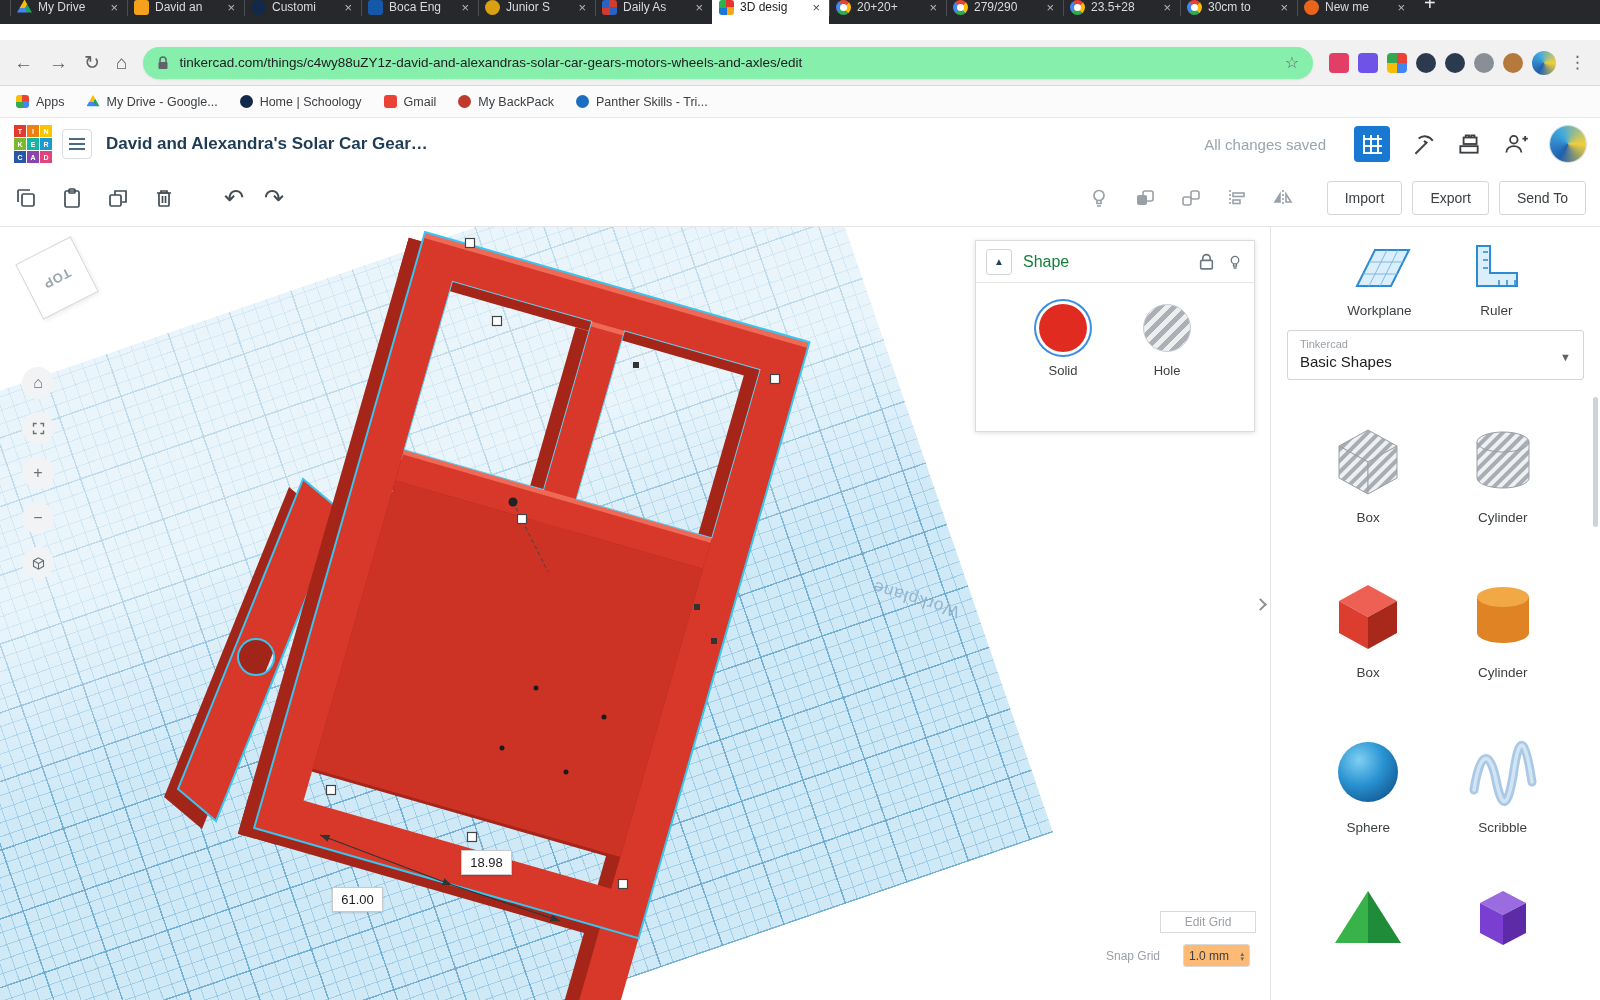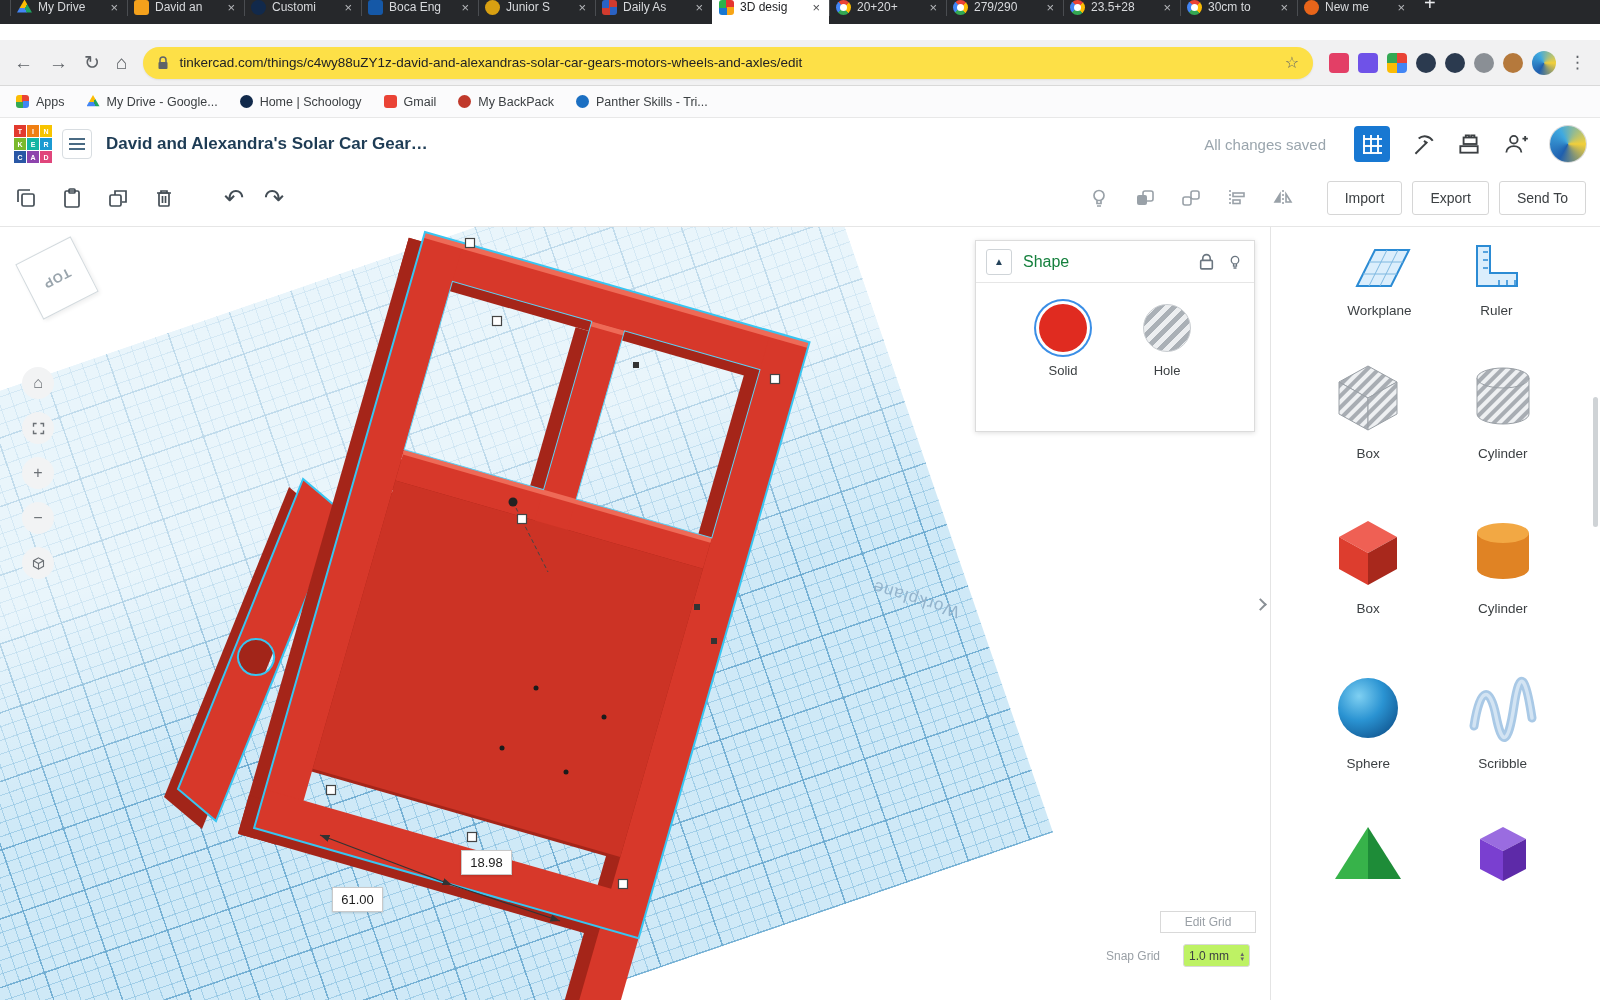--- a/index.html
+++ b/index.html
@@ -21,21 +21,21 @@
   .fv-paw { background:#d8a012; border-radius:50%; }
   .fv-daily { background:conic-gradient(#d23b2e 0 25%,#2a62c4 0 50%,#d23b2e 0 75%,#2a62c4 0); }
   .fv-tc { background:conic-gradient(#e5342f 0 25%,#f7a516 0 50%,#1878d2 0 75%,#2bb24c 0); }
   .fv-g { border-radius:50%; background:conic-gradient(from -40deg,#ea4335 0 25%,#fbbc04 0 50%,#34a853 0 75%,#4285f4 0); }
   .fv-g::after { content:""; position:absolute; inset:4px; background:#fff; border-radius:50%; }
   .fv-new { background:#e8651a; border-radius:50%; }
 
   
   .urlrow { position:absolute; top:40px; left:0; width:1600px; height:46px; background:#f1f1f2; border-bottom:1px solid #d9d9d9; display:flex; align-items:center; padding:0 14px; gap:16px; }
   .navbtn { color:#5f6368; font-size:19px; line-height:1; }
-  .omnibox { flex:1; height:32px; background:#fde047; border-radius:16px; display:flex; align-items:center; padding:0 14px; gap:10px; box-shadow:0 1px 2px rgba(0,0,0,.08); font-size:13.5px; color:#202124; }
+  .omnibox { flex:1; height:32px; background:#86efac; border-radius:16px; display:flex; align-items:center; padding:0 14px; gap:10px; box-shadow:0 1px 2px rgba(0,0,0,.08); font-size:13.5px; color:#202124; }
   .omnibox .url { flex:1; white-space:nowrap; overflow:hidden; }
   .star { color:#5f6368; font-size:16px; }
   .extrow { display:flex; align-items:center; gap:9px; }
   .ext { width:20px; height:20px; border-radius:4px; }
   .ext-pdf { background:#e33f66; }
   .ext-purple { background:#6f52e8; }
   .ext-tv { background:conic-gradient(#e94335 0 25%,#4285f4 0 50%,#fbbc04 0 75%,#34a853 0); }
   .ext-shield1,.ext-shield2 { background:#2b3a4f; border-radius:50%; }
   .ext-puzzle { background:#8a8f95; border-radius:50%; }
   .ext-monkey { background:#b5793c; border-radius:50%; }
@@ -94,21 +94,21 @@
   .wp-label { position:absolute; left:832px; top:356px; width:130px; transform:rotate(197deg); color:#93b3cc; font-size:17px; letter-spacing:1px; }
   .viewcube { position:absolute; left:26px; top:20px; width:62px; height:62px; background:#fff; border:1px solid #d3dade; box-shadow:1px 2px 4px rgba(0,0,0,.07); transform:rotate(-27deg); display:flex; align-items:center; justify-content:center; }
   .viewcube span { transform:rotate(180deg); color:#9aa5ad; font-weight:bold; font-size:13px; letter-spacing:1px; }
   .navcol { position:absolute; left:22px; top:140px; display:grid; gap:13px; }
   .navcol .nbtn { width:32px; height:32px; border-radius:50%; background:#f2f3f4; color:#6b7075; display:flex; align-items:center; justify-content:center; font-size:16px; }
   .dimbox { position:absolute; width:51px; height:25px; background:#fff; border:1px solid #c9c9c9; box-shadow:0 1px 2px rgba(0,0,0,.15); font-size:13px; color:#1c1c1c; display:flex; align-items:center; justify-content:center; }
   .dim27 { left:461px; top:623px; }
   .dim61 { left:332px; top:660px; }
   .edit-grid { position:absolute; left:1160px; top:684px; width:96px; height:22px; border:1px solid #d9d9d9; border-radius:0; background:#fff; color:#9aa0a6; font-size:12px; display:flex; align-items:center; justify-content:center; }
   .snap-label { position:absolute; left:1106px; top:722px; color:#9aa0a6; font-size:12px; }
-  .snap-select { position:absolute; left:1183px; top:717px; width:67px; height:23px; border:1px solid #d9d9d9; border-radius:3px; background:#bef264; color:#3c4043; font-size:12px; display:flex; align-items:center; padding:0 5px; gap:5px; }
+  .snap-select { position:absolute; left:1183px; top:717px; width:67px; height:23px; border:1px solid #d9d9d9; border-radius:3px; background:#fdba74; color:#3c4043; font-size:12px; display:flex; align-items:center; padding:0 5px; gap:5px; }
   .spin { display:flex; flex-direction:column; font-size:7px; line-height:5px; color:#666; margin-left:auto; }
 
   
   .shape-panel { position:absolute; left:975px; top:13px; width:280px; height:192px; background:#fff; border:1px solid #dcdcdc; box-shadow:0 1px 5px rgba(0,0,0,.13); }
   .sp-head { height:42px; border-bottom:1px solid #e6e6e6; display:flex; align-items:center; padding:0 10px; gap:11px; }
   .sp-collapse { width:26px; height:26px; border:1px solid #cfd4d8; border-radius:3px; display:flex; align-items:center; justify-content:center; font-size:10px; color:#24425a; }
   .sp-title { flex:1; font-size:16px; color:#15803d; }
   .sp-ic { color:#6b7680; display:flex; }
   .sp-body { display:flex; justify-content:center; gap:56px; padding-top:21px; }
   .swatch-wrap { text-align:center; }
@@ -530,20 +530,25 @@
       </div>
       <div class="pt-item">
         <svg width="64" height="54" viewBox="0 0 64 54">
           <path d="M12 6 h13 v27 h27 v13 H12 Z" fill="#dbeefc" stroke="#2b8bd4" stroke-width="2"></path>
           <path d="M18 12h5M18 20h5M18 28h5M34 40v5M42 40v5M50 40v5" stroke="#2b8bd4" stroke-width="1.5"></path>
         </svg>
         <div class="pt-label">Ruler</div>
       </div>
     </div>
 
+    <div class="lib-select">
+      <div class="lib-brand">Tinkercad</div>
+      <div class="lib-sel">Basic Shapes</div>
+      <span class="lib-caret">▼</span>
+    </div>
 
     <div class="shapes-grid">
       <div class="shape-item">
         <svg width="86" height="86" viewBox="0 0 86 86">
           <g stroke="#9aa0a6" stroke-width="1">
             <polygon points="14,30 43,14 72,30 43,46" fill="url(#hatch)"></polygon>
             <polygon points="14,30 43,46 43,78 14,62" fill="url(#hatch)"></polygon>
             <polygon points="72,30 43,46 43,78 72,62" fill="url(#hatch)"></polygon>
           </g>
         </svg>

